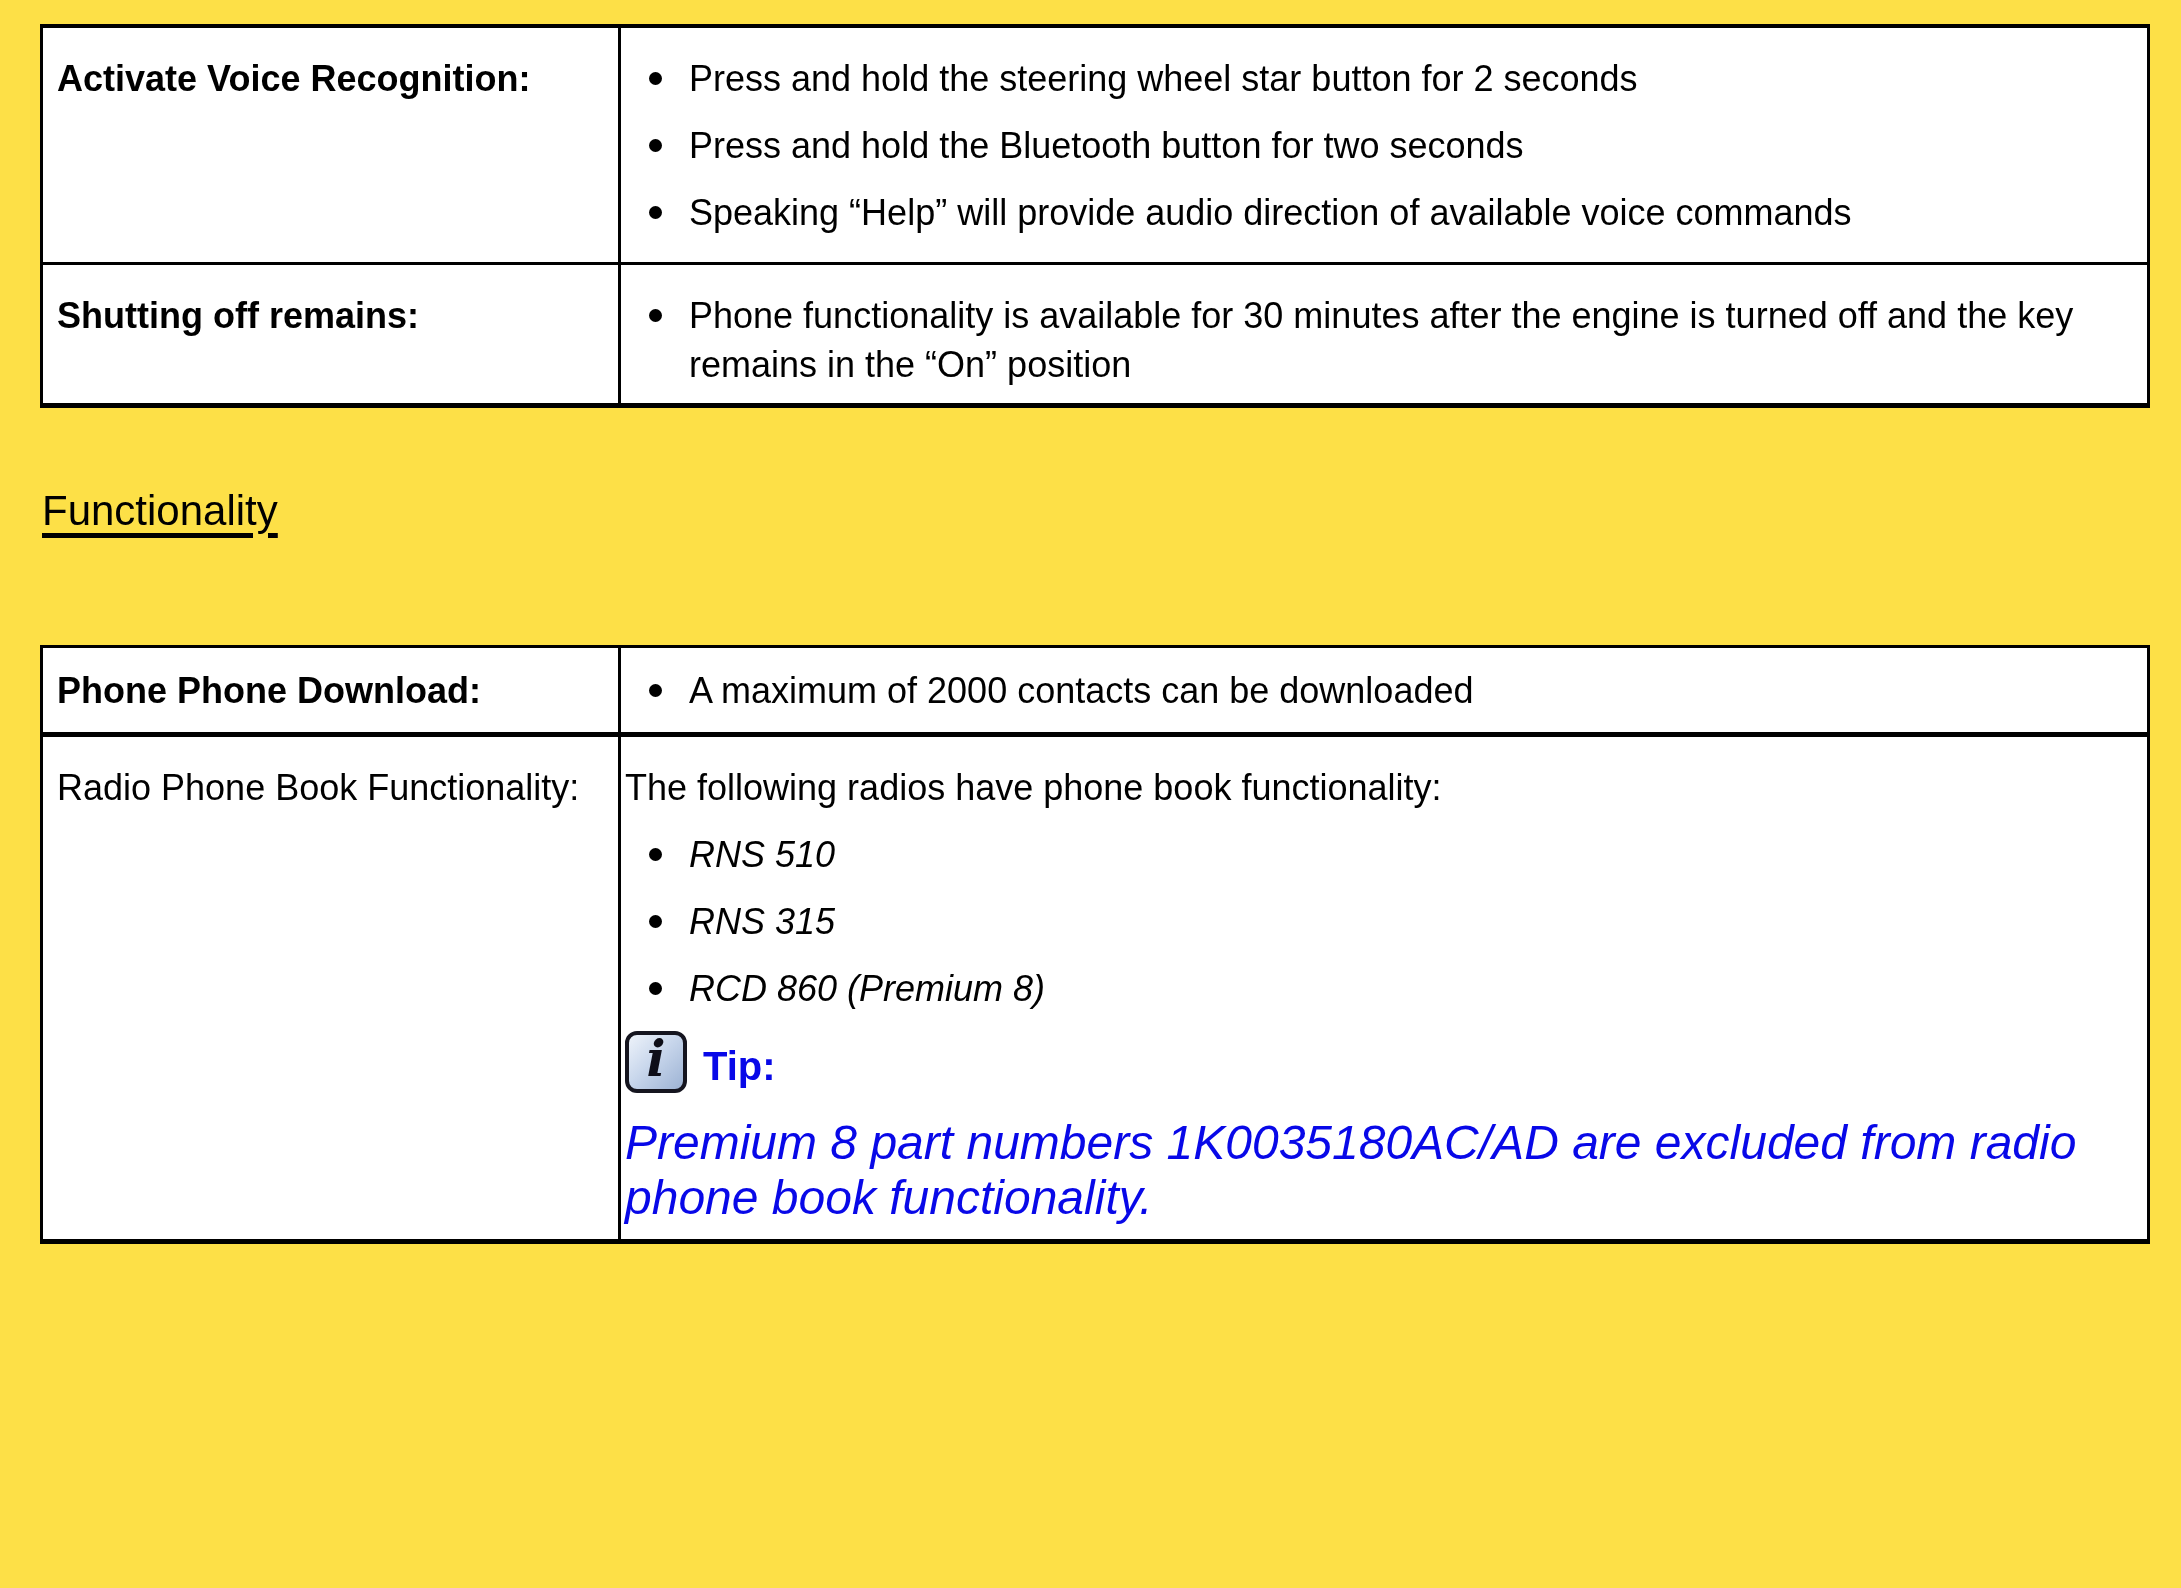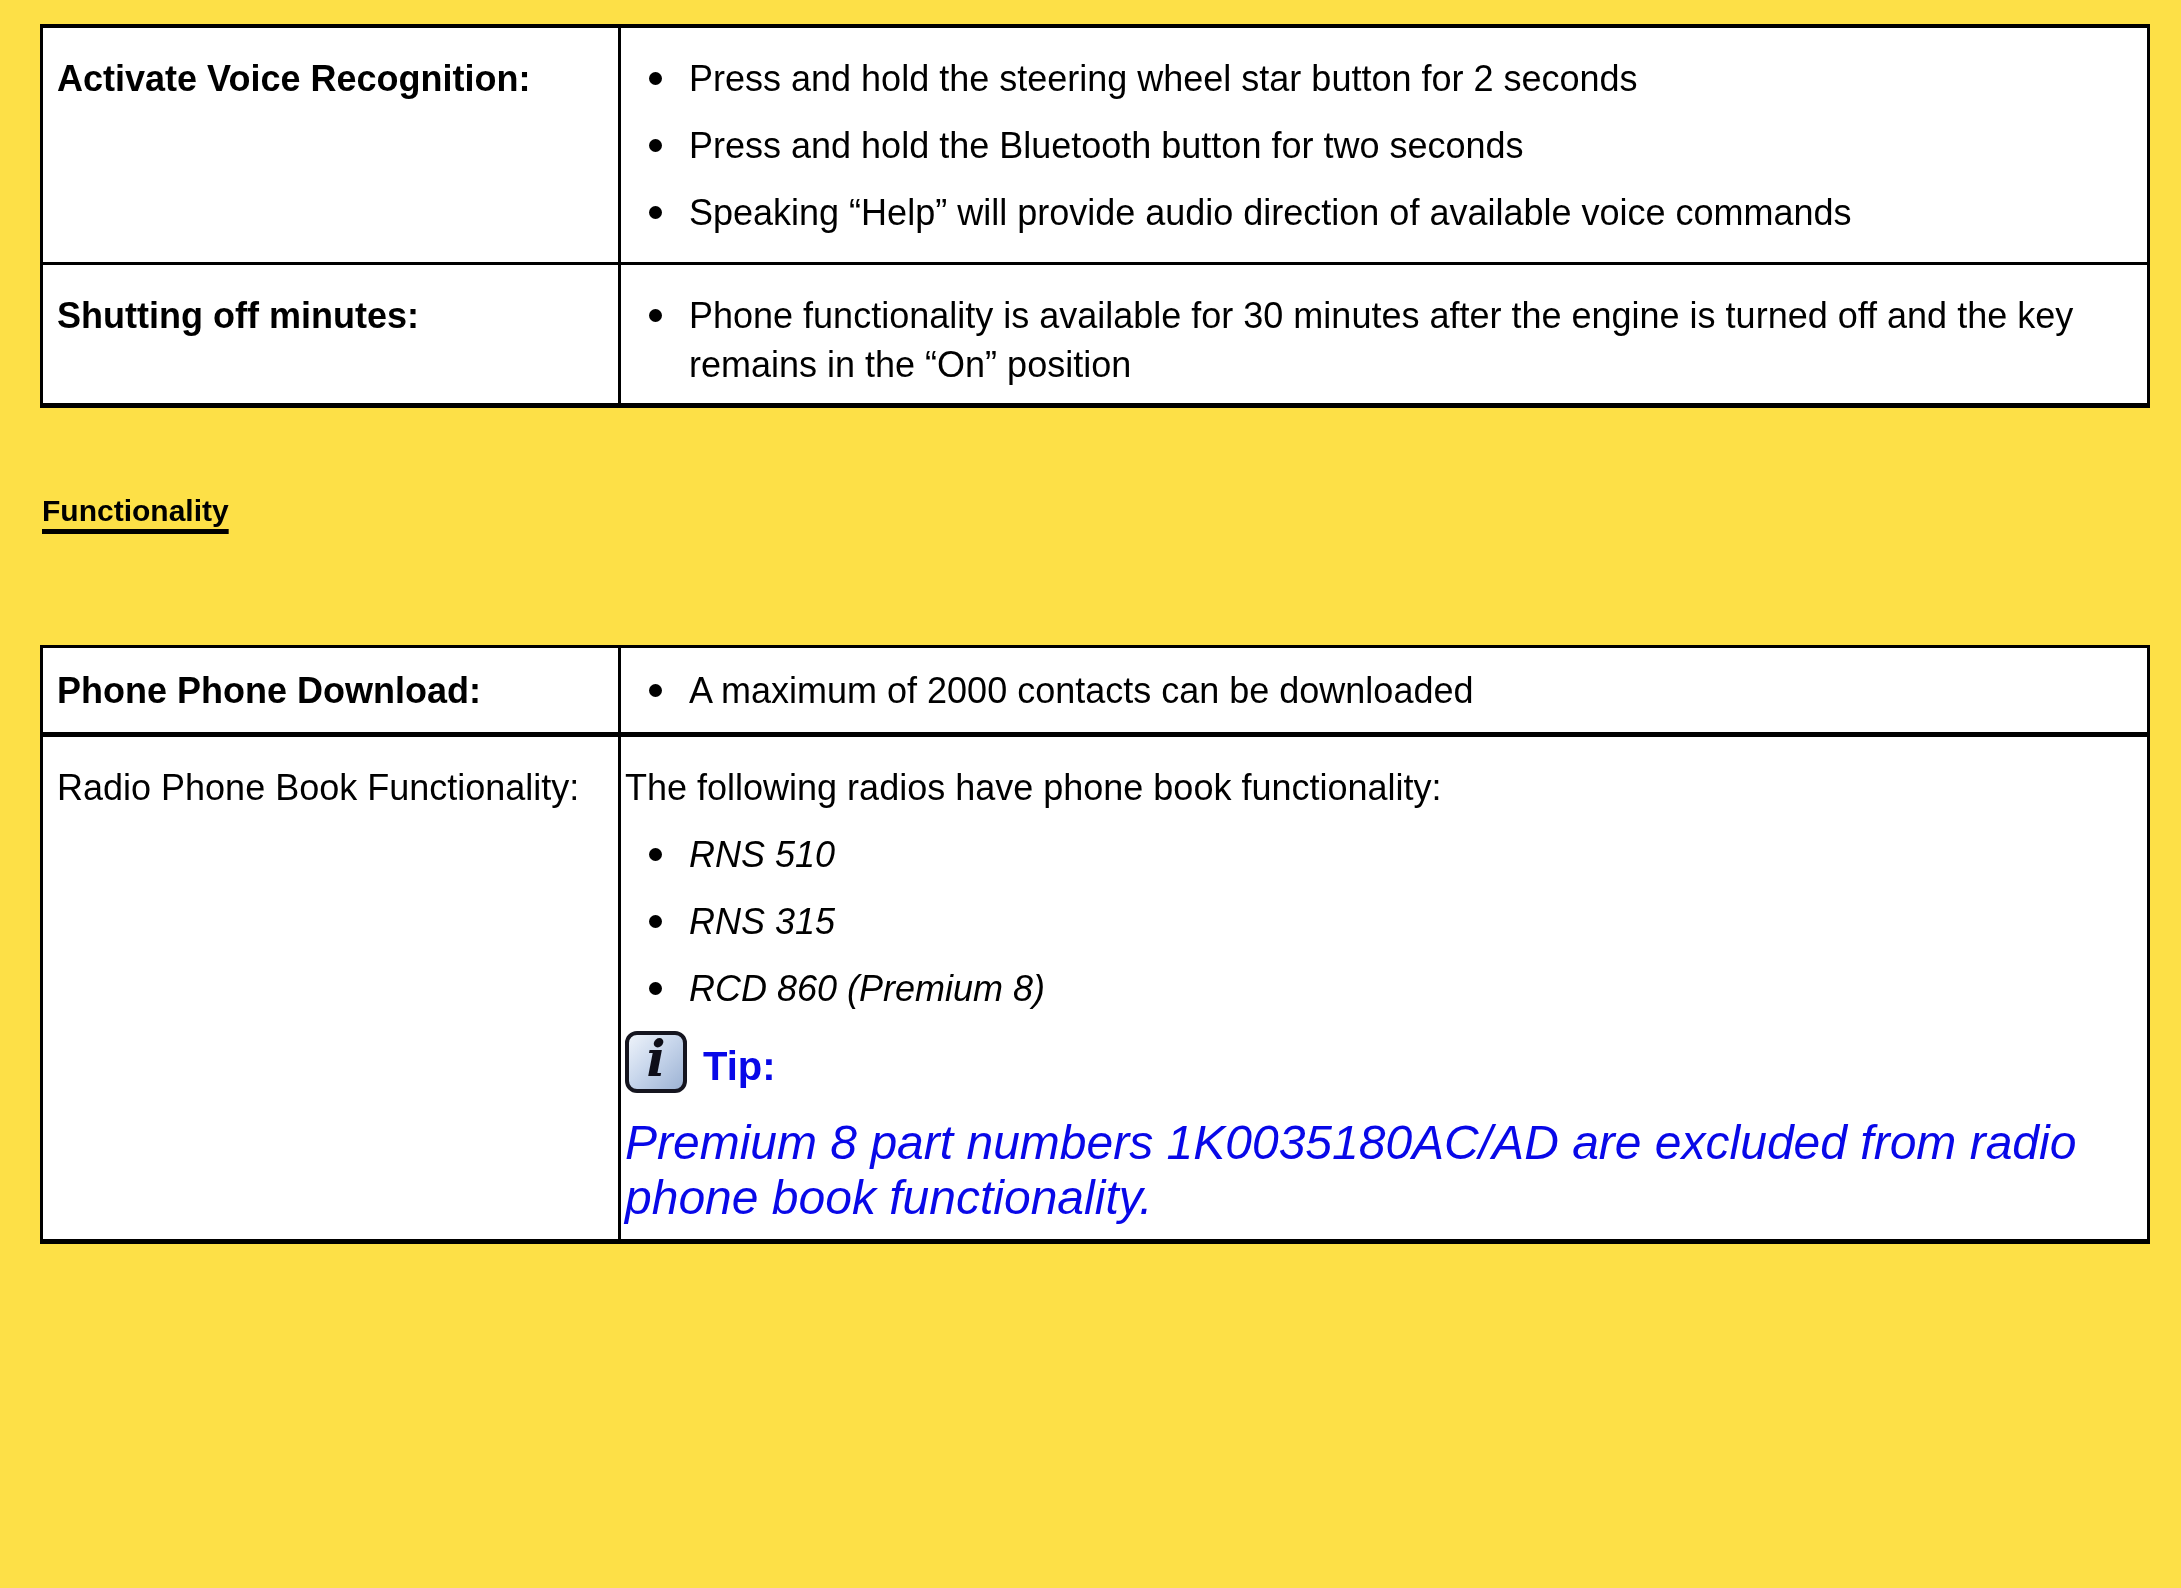--- a/index.html
+++ b/index.html
@@ -68,23 +68,23 @@
     border-radius: 50%;
     background: #000000;
   }
 
   
   .section-heading {
     position: absolute;
     left: 42px;
     top: 488px;
     margin: 0;
-    font-size: 30px;
+    font-size: 42px;
     line-height: 46px;
-    font-weight: bold;
+    font-weight: normal;
     text-decoration: underline;
     text-decoration-thickness: 5px;
     text-underline-offset: 8px;
   }
 
   
   .intro { margin: 0 0 18px 0; }
   .r4 ul.bullets { margin-top: 0; font-style: italic; }
   .tip-row {
     display: flex;
@@ -140,21 +140,21 @@
       <td class="lbl">Activate Voice Recognition:</td>
       <td class="cnt">
         <ul class="bullets">
           <li>Press and hold the steering wheel star button for 2 seconds</li>
           <li>Press and hold the Bluetooth button for two seconds</li>
           <li>Speaking “Help” will provide audio direction of available voice commands</li>
         </ul>
       </td>
     </tr>
     <tr class="r2">
-      <td class="lbl">Shutting off minutes:</td>
+      <td class="lbl">Shutting off remains:</td>
       <td class="cnt">
         <ul class="bullets">
           <li>Phone functionality is available for 30 minutes after the engine is turned off and the key remains in the “On” position</li>
         </ul>
       </td>
     </tr>
   </tbody>
     </table>
 
   <h2 class="section-heading">Functionality</h2>

